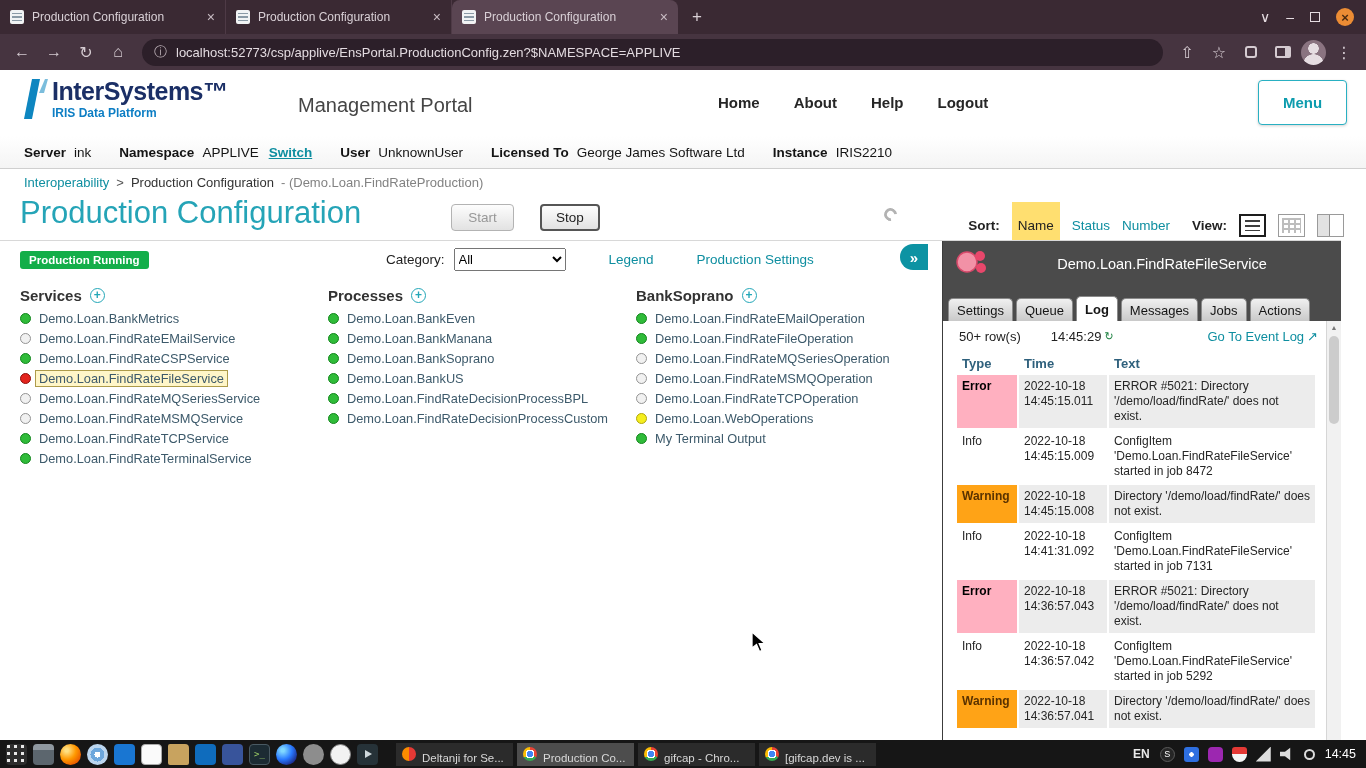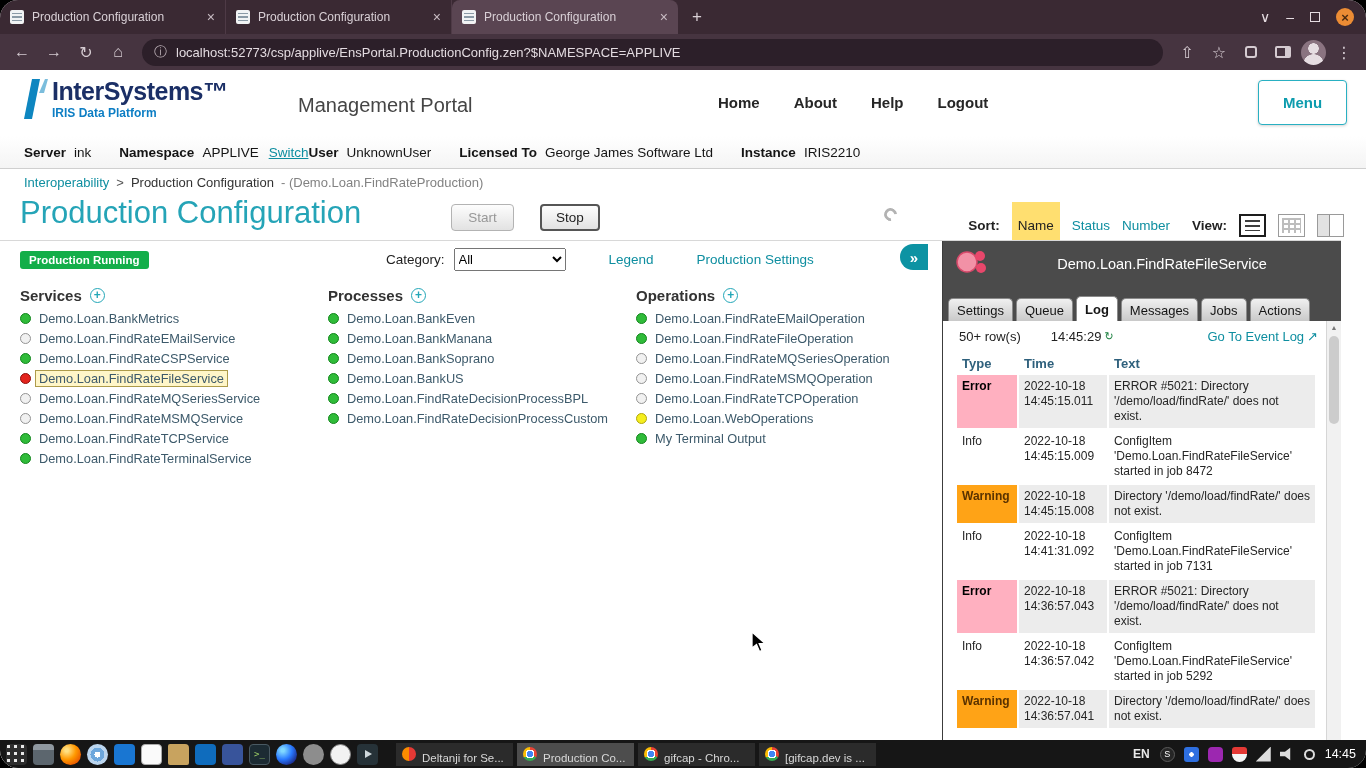--- a/index.html
+++ b/index.html
@@ -1,17 +1,17 @@
 <!DOCTYPE html>
 <html><head>
 <meta charset="utf-8">
 <style>
 *{margin:0;padding:0;box-sizing:border-box;}
 body{font-family:"Liberation Sans","DejaVu Sans",sans-serif;background:#000;}
-.screen{position:relative;width:1366px;height:768px;background:#fff;overflow:hidden;border-radius:18px;}
+.screen{position:relative;width:1366px;height:768px;background:#fff;overflow:hidden;}
 
 
 .tabbar{position:absolute;top:0;left:0;width:1366px;height:34px;background:#3a2933;display:flex;align-items:center;}
 .tabs{display:flex;height:34px;}
 .tab{width:226px;height:34px;display:flex;align-items:center;gap:8px;padding:0 10px;color:#d9d0d6;font-size:12px;border-right:1px solid #4e3a46;overflow:hidden;}
 .tab.active{background:#5a4552;border-radius:8px 8px 0 0;border-right:none;}
 .favicon{width:14px;height:14px;border-radius:2px;background:#f1f3f4;flex:none;}
 .favicon::after{content:"";display:block;margin:3px 2px 0;height:8px;background:repeating-linear-gradient(#8a9aa6 0 1.5px,transparent 1.5px 3.5px);}
 .tab-title{flex:1;white-space:nowrap;overflow:hidden;}
 .tab-close{font-size:14px;color:#c9bdc4;flex:none;}
@@ -37,21 +37,21 @@
 .logo-text .sub{font-size:12px;font-weight:bold;color:#0d7ec4;margin-top:2px;}
 .portal-title{position:absolute;left:298px;top:24px;font-size:20px;color:#454545;}
 .nav-links{position:absolute;left:718px;top:24px;display:flex;gap:34px;font-size:15px;font-weight:bold;color:#262626;}
 .navlink{cursor:default;}
 .menu-btn{position:absolute;right:19px;top:10px;width:89px;height:45px;border:1px solid #29b0c2;border-radius:4px;color:#0d9cae;font-weight:bold;font-size:15px;display:flex;align-items:center;justify-content:center;box-shadow:0 1px 3px rgba(0,0,0,.18);background:#fff;}
 .info-row{height:33px;display:flex;align-items:center;padding:0 24px;font-size:13.5px;color:#141414;border-bottom:1px solid #cfcfcf;background:linear-gradient(#fff,#f4f4f4);}
 .lbl{font-weight:bold;margin-right:8px;}
 .val{margin-right:28px;}
 .val.tight{margin-right:10px;}
 .tlink{color:#0e8ea0;}
-.u{text-decoration:underline;}
+.u{text-decoration:underline;margin-right:28px;font-weight:bold;}
 .breadcrumb{height:26px;display:flex;align-items:center;gap:7px;padding:0 24px;font-size:13px;}
 .bc-sep{color:#555;}
 .bc-cur{color:#333;}
 .bc-suf{color:#828282;}
 .title-row{position:relative;height:45px;}
 .h1{position:absolute;left:20px;top:0px;font-size:31px;color:#25a4b7;}
 .btn{position:absolute;top:9px;height:27px;border-radius:4px;background:linear-gradient(#fdfdfd,#e2e2e2);font-size:13.5px;font-family:inherit;}
 .btn.start{left:451px;width:63px;color:#979797;border:1px solid #b3b3b3;}
 .btn.stop{left:540px;width:60px;color:#222;border:2px solid #555;}
 .spinner{position:absolute;left:884px;top:13px;width:13px;height:13px;border:3px solid #b3b3b3;border-right-color:transparent;border-radius:50%;transform:rotate(40deg);}
@@ -353,21 +353,21 @@
                 <span class="dot green"></span>
                 <span class="item-label">Demo.Loan.FindRateDecisionProcessBPL</span>
               </div>
               <div class="item">
                 <span class="dot green"></span>
                 <span class="item-label">Demo.Loan.FindRateDecisionProcessCustom</span>
               </div>
             </div>
             <div class="col col-operations">
               <div class="col-head">
-                <span>Operations</span>
+                <span>BankSoprano</span>
                 <span class="plus">+</span>
               </div>
               <div class="item">
                 <span class="dot green"></span>
                 <span class="item-label">Demo.Loan.FindRateEMailOperation</span>
               </div>
               <div class="item">
                 <span class="dot green"></span>
                 <span class="item-label">Demo.Loan.FindRateFileOperation</span>
               </div>

